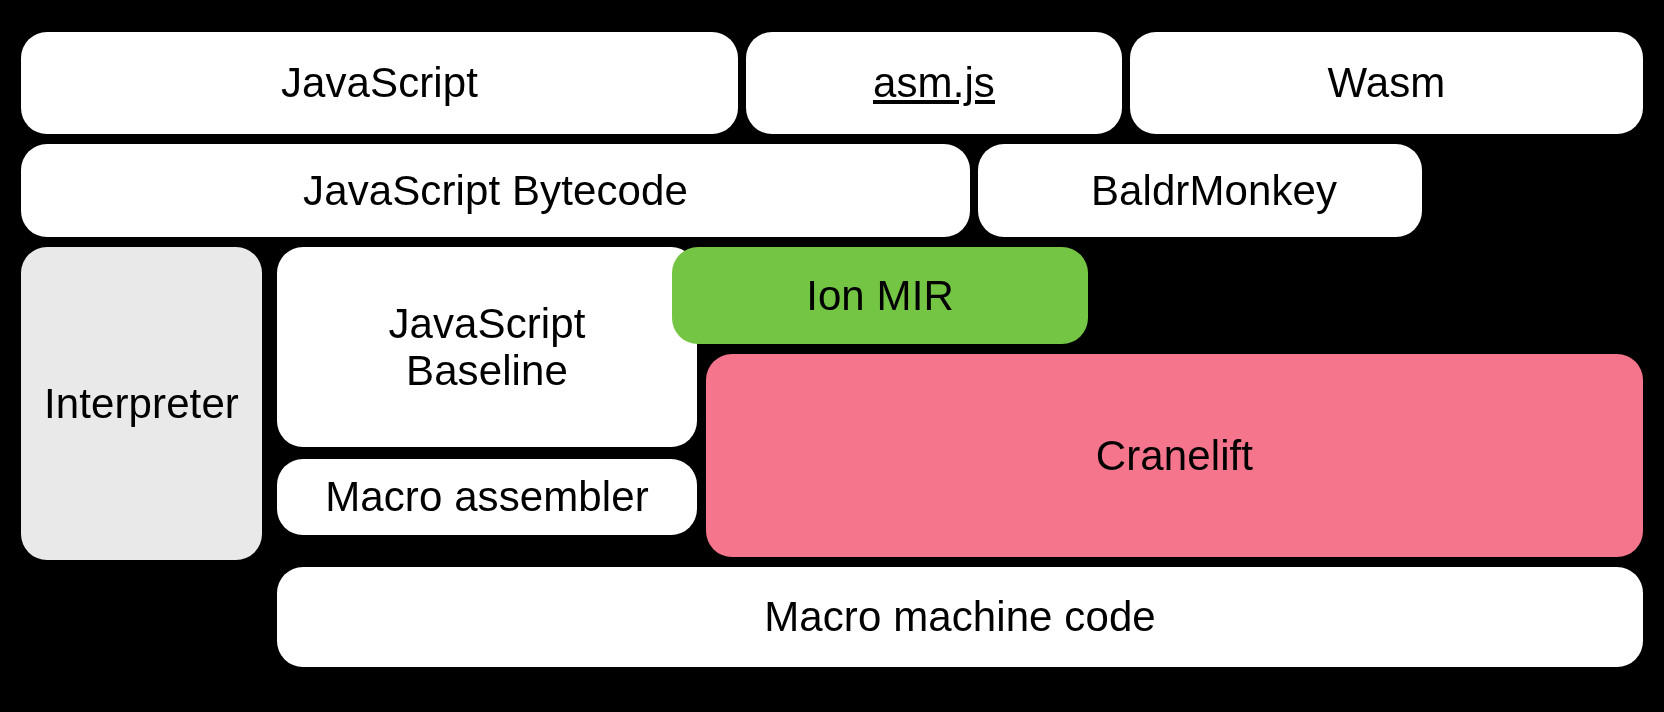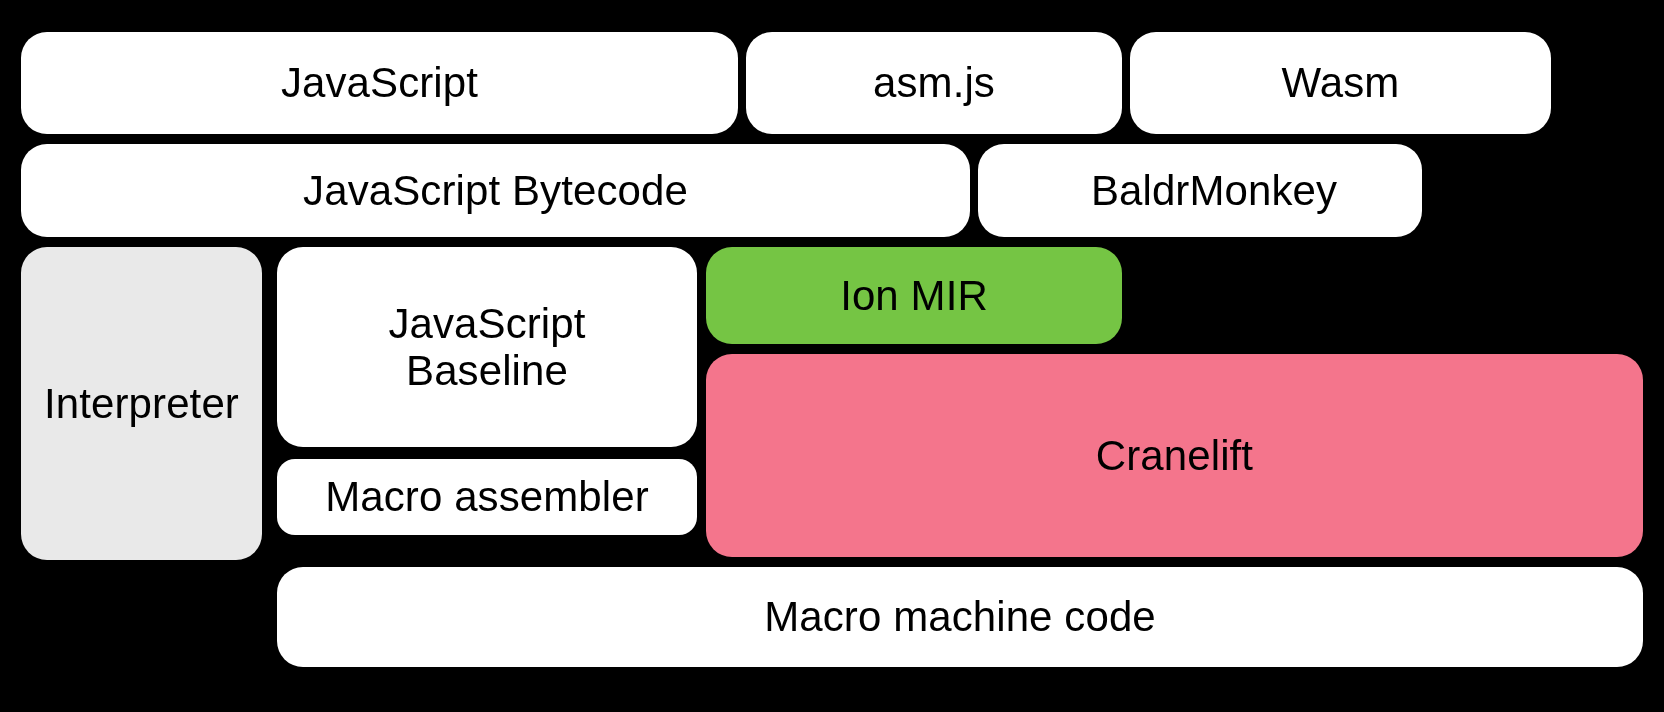--- a/index.html
+++ b/index.html
@@ -41,54 +41,54 @@
 </style>
 </head>
 <body>
 
 <div id="diagram">
 
   <div class="node fill-white" style="left:21px;top:10px;width:717px;height:102px;">
     <span>JavaScript</span>
   </div>
 
-  <div class="node fill-white" style="left:746px;top:10px;width:376px;height:102px;">
+  <div class="node fill-white" style="left:746px;top:10px;width:376px;height:102px;text-decoration:underline;">
     <span>asm.js</span>
   </div>
 
-  <div class="node fill-white" style="left:1130px;top:10px;width:421px;height:102px;">
+  <div class="node fill-white" style="left:1130px;top:10px;width:513px;height:102px;">
     <span>Wasm</span>
   </div>
 
   <div class="node fill-white" style="left:21px;top:122px;width:949px;height:93px;">
     <span>JavaScript Bytecode</span>
   </div>
 
   <div class="node fill-white" style="left:978px;top:122px;width:444px;height:93px;padding-left:28px;">
     <span>BaldrMonkey</span>
   </div>
 
   <div class="node fill-gray" style="left:21px;top:225px;width:241px;height:313px;">
     <span>Interpreter</span>
   </div>
 
   <div class="node fill-white" style="left:277px;top:225px;width:420px;height:200px;">
     <span>JavaScript
 Baseline</span>
   </div>
 
-  <div class="node fill-green" style="left:706px;top:225px;width:416px;height:97px;">
+  <div class="node fill-green" style="left:672px;top:225px;width:416px;height:97px;">
     <span>Ion MIR</span>
   </div>
 
   <div class="node fill-pink" style="left:706px;top:332px;width:937px;height:203px;">
     <span>Cranelift</span>
   </div>
 
-  <div class="node fill-white" style="left:277px;top:437px;width:420px;height:76px;border-radius:18px;">
+  <div class="node fill-white" style="left:277px;top:437px;width:420px;height:76px;">
     <span>Macro assembler</span>
   </div>
 
   <div class="node fill-white" style="left:277px;top:545px;width:1366px;height:100px;">
     <span>Macro machine code</span>
   </div>
 
 </div>
 
 </body></html>

